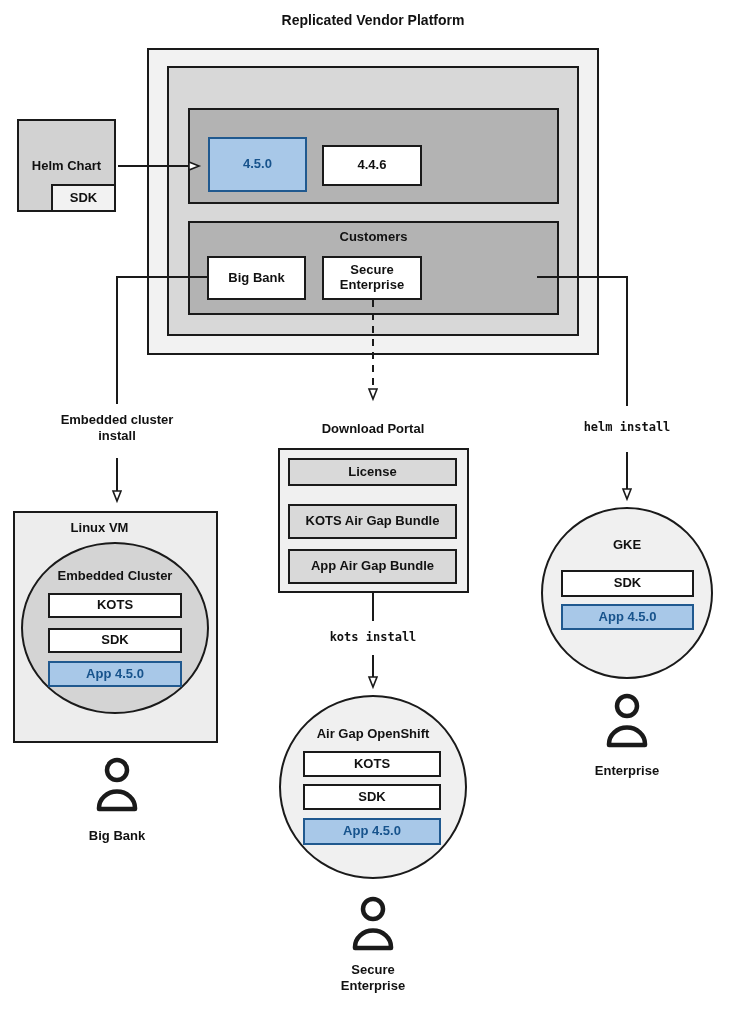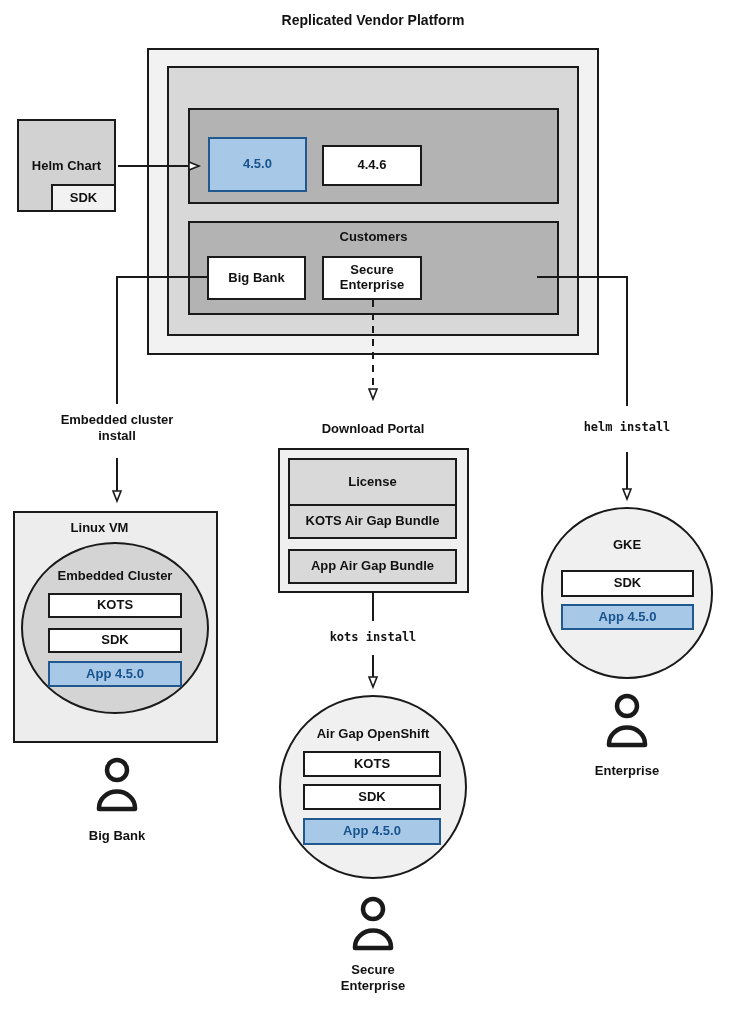--- a/index.html
+++ b/index.html
@@ -72,21 +72,21 @@
   <div class="person" style="left:93px;top:757px;">
     <svg width="48" height="57" viewBox="0 0 48 57">
       <circle cx="24" cy="13" r="10" fill="none" stroke="#1a1a1a" stroke-width="4.5"></circle>
       <path d="M6 52 v-1 a18 16.5 0 0 1 36 0 v1 z" fill="none" stroke="#1a1a1a" stroke-width="4.5" stroke-linejoin="round"></path>
     </svg>
   </div>
   <div class="lbl" style="left:47px;top:828px;width:140px;">Big Bank</div>
 
   <div class="lbl" style="left:293px;top:421px;width:160px;">Download Portal</div>
   <div class="box fill-portal" style="left:278px;top:448px;width:191px;height:145px;"></div>
-  <div class="box cell fill-portal-item" style="left:288px;top:458px;width:169px;height:48px;">License</div>
+  <div class="box cell fill-portal-item" style="left:288px;top:458px;width:169px;height:28px;">License</div>
   <div class="box cell fill-portal-item" style="left:288px;top:504px;width:169px;height:35px;">KOTS Air Gap Bundle</div>
   <div class="box cell fill-portal-item" style="left:288px;top:549px;width:169px;height:35px;">App Air Gap Bundle</div>
 
   <div class="lbl mono" style="left:293px;top:630px;width:160px;">kots install</div>
 
   <div class="box circle fill-bigcircle" style="left:279px;top:695px;width:188px;height:184px;"></div>
   <div class="lbl" style="left:279px;top:726px;width:188px;">Air Gap OpenShift</div>
   <div class="box cell fill-white" style="left:303px;top:751px;width:138px;height:26px;">KOTS</div>
   <div class="box cell fill-white" style="left:303px;top:784px;width:138px;height:26px;">SDK</div>
   <div class="box cell blue" style="left:303px;top:818px;width:138px;height:27px;">App 4.5.0</div>

